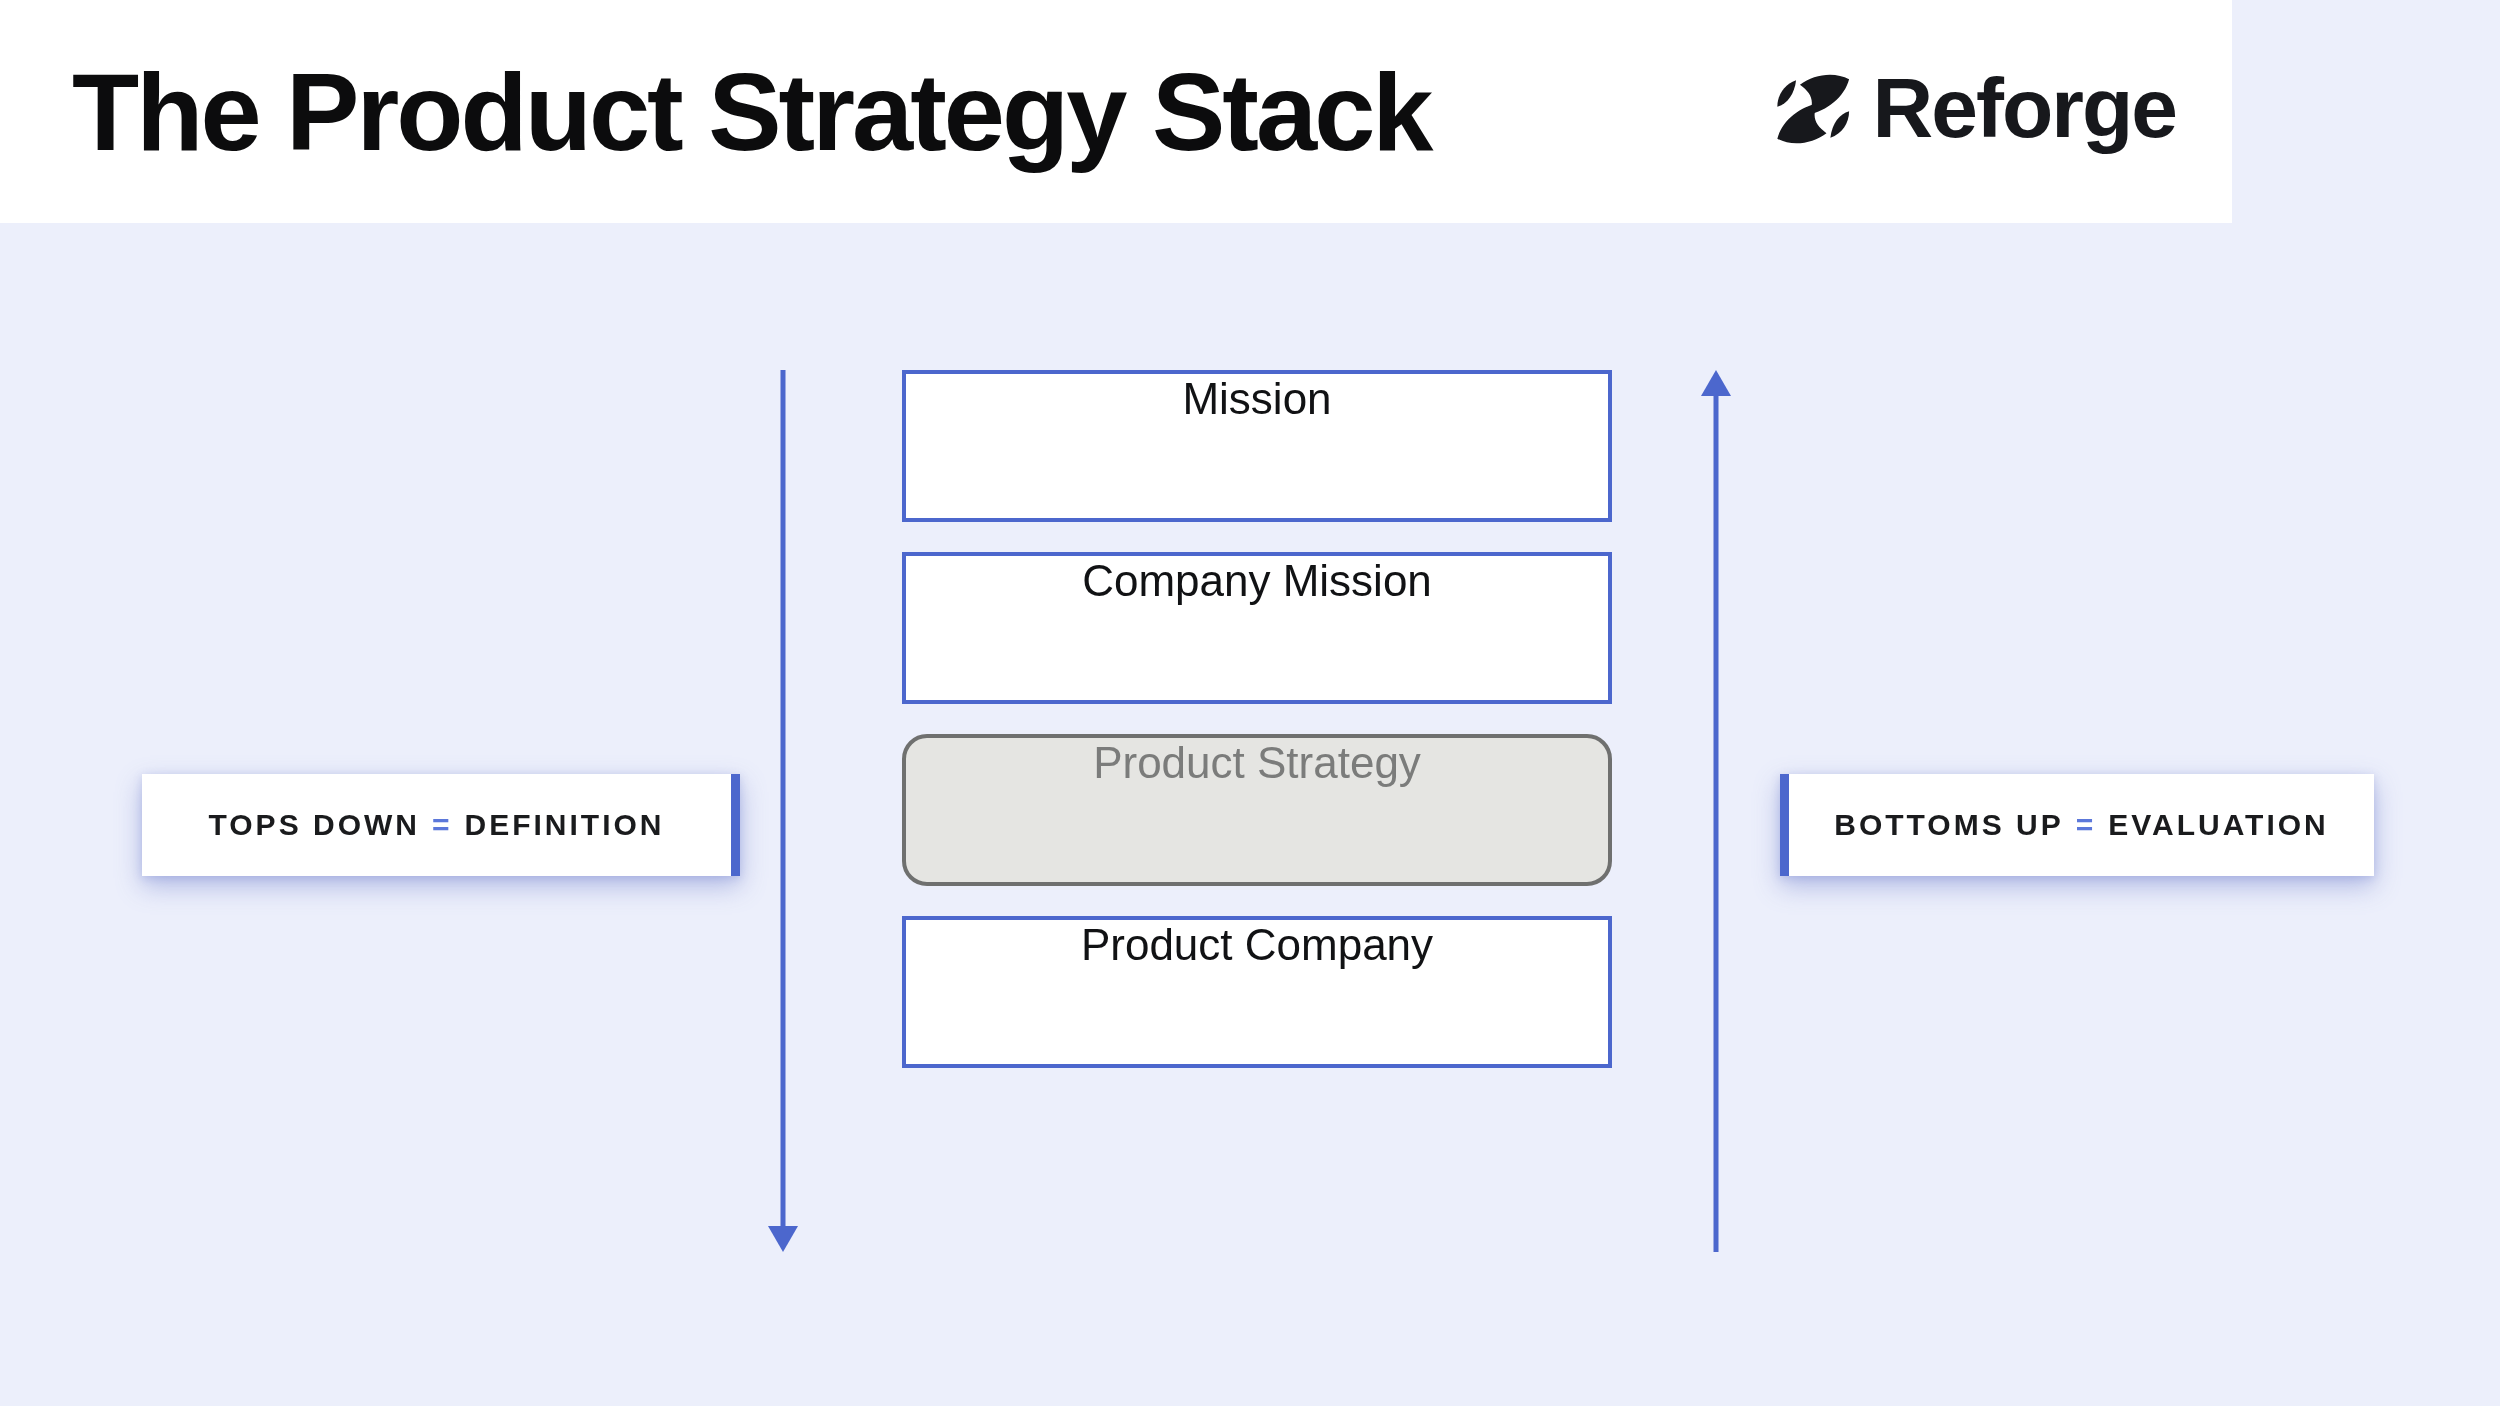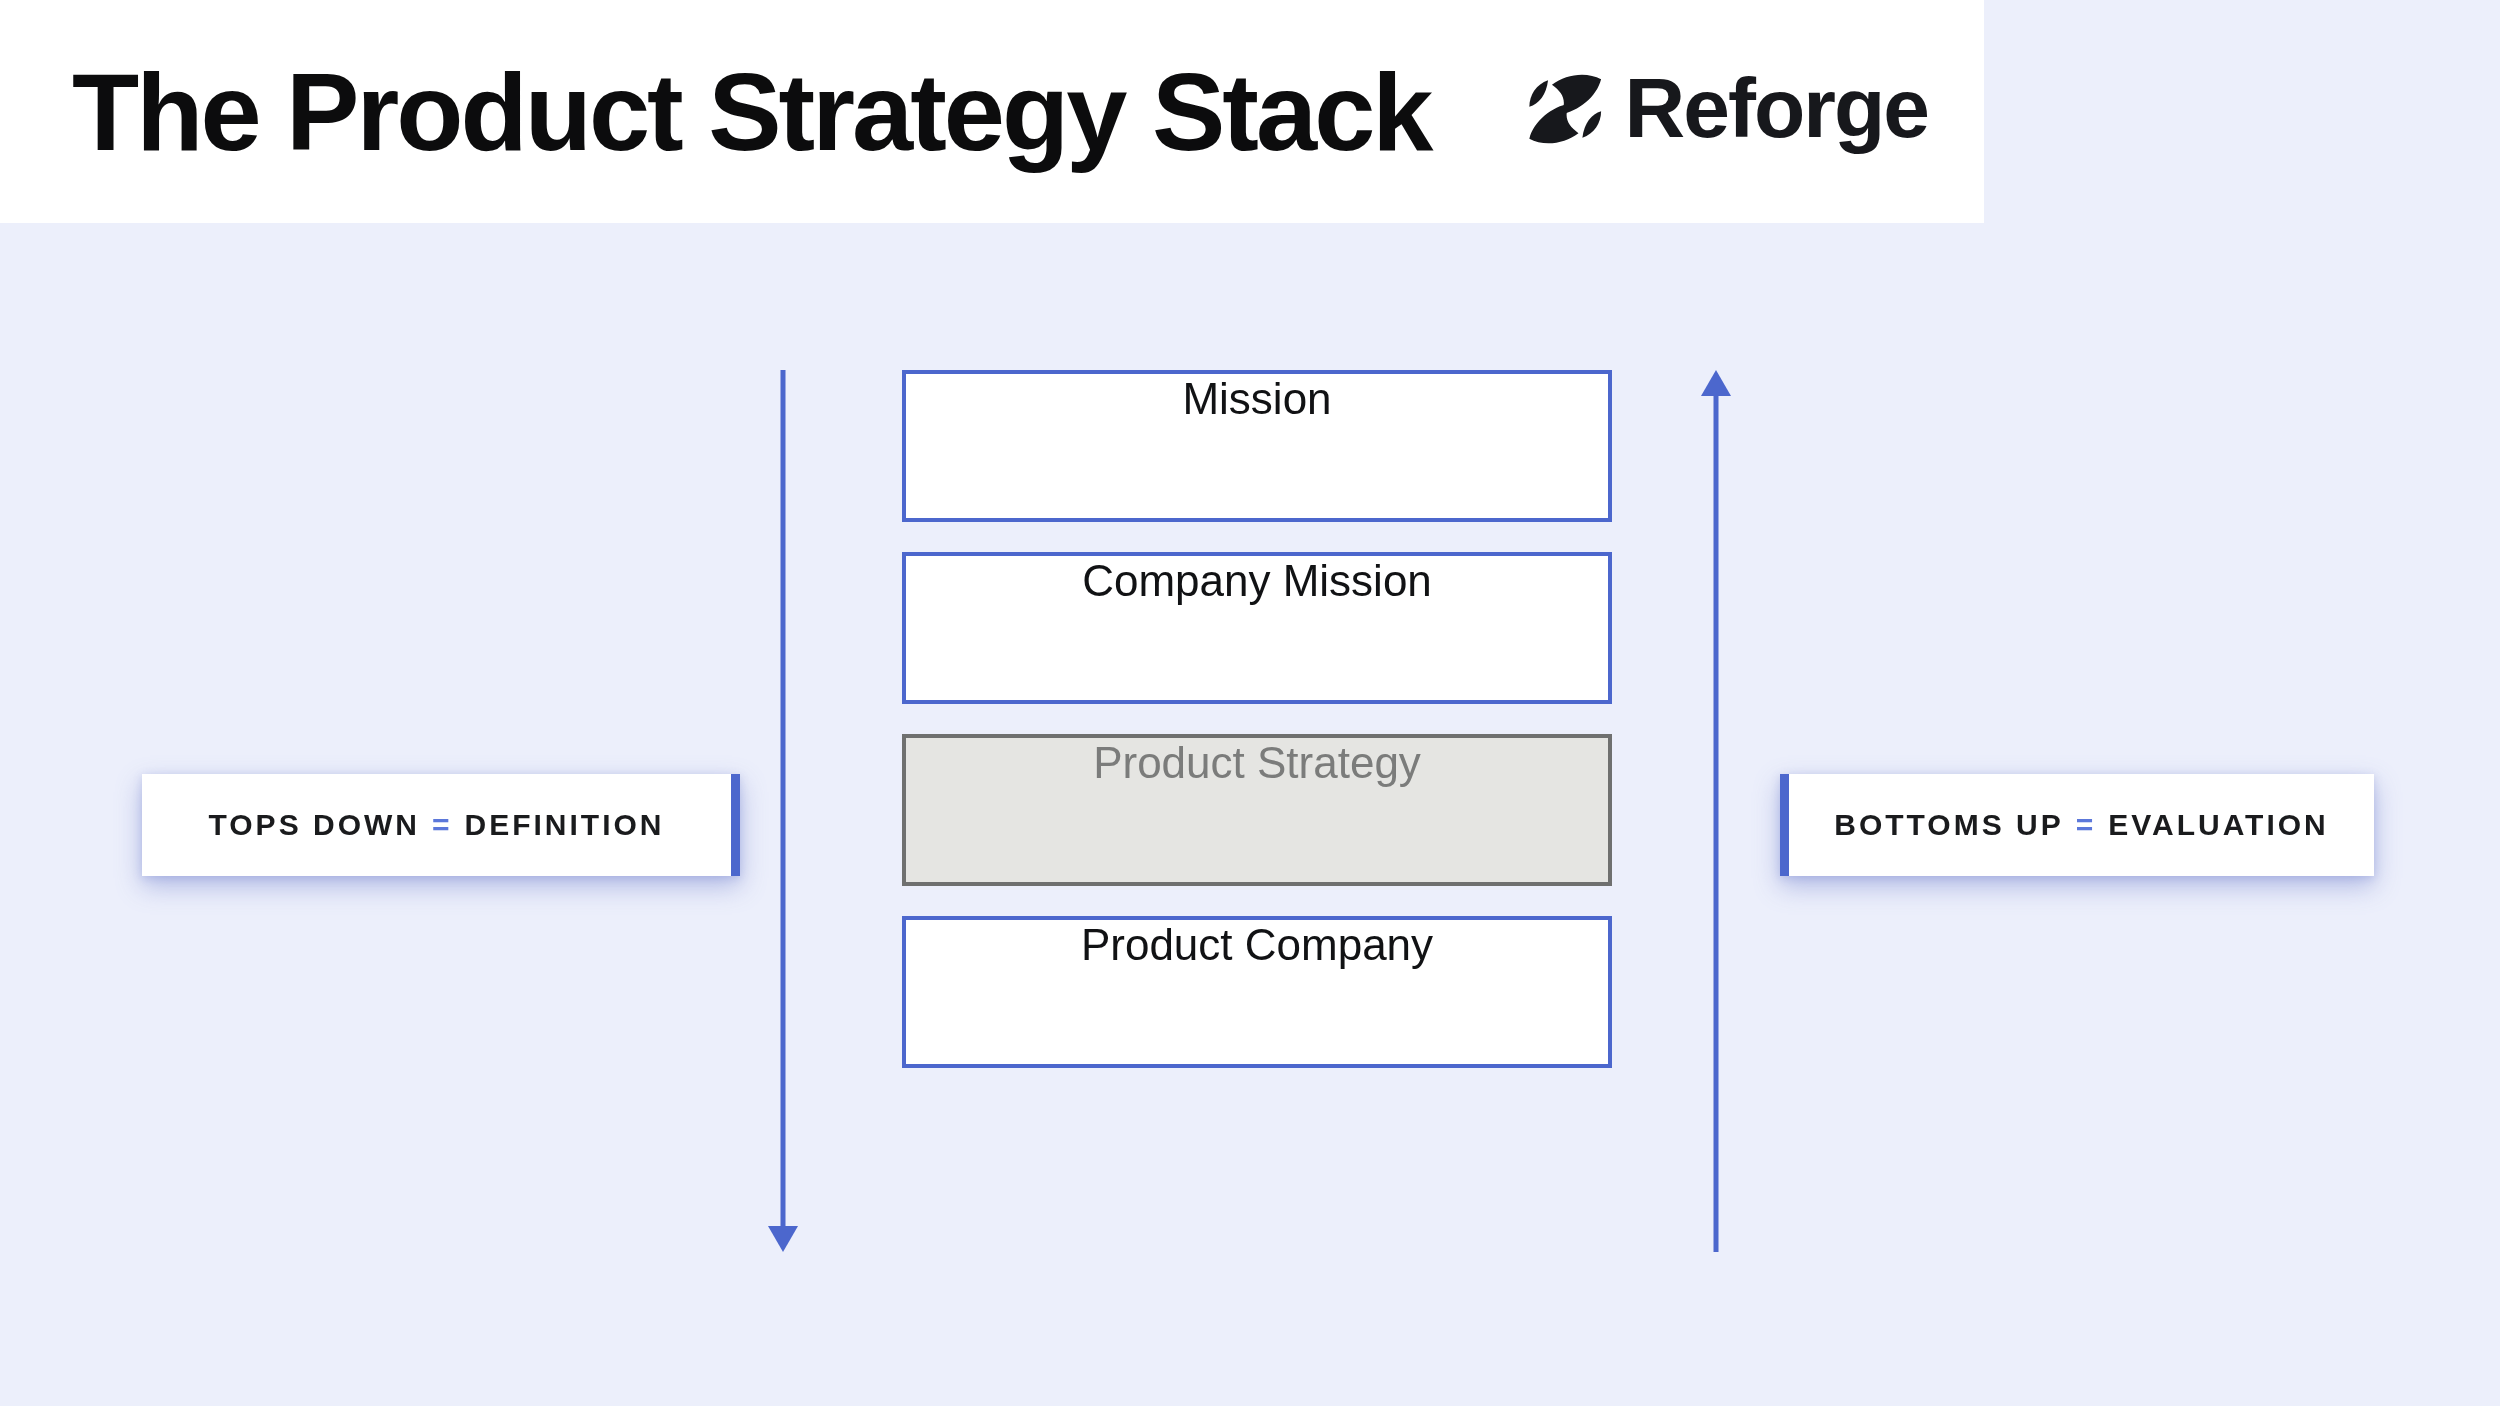--- a/index.html
+++ b/index.html
@@ -7,21 +7,21 @@
     width: 2500px; height: 1406px;
     font-family: "Liberation Sans", sans-serif;
     background: #ECEFFB;
     overflow: hidden;
     position: relative;
   }
 
   
   .header {
     position: absolute; left: 0; top: 0;
-    width: 1984px; height: 223px;
+    width: 2232px; height: 223px;
     background: #FFFFFF;
     display: flex; align-items: center; justify-content: space-between;
     padding: 0 56px 0 72px;
   }
   .page-title {
     font-size: 110px;
     font-weight: 700;
     letter-spacing: -3px;
     color: #0C0C0D;
     white-space: nowrap;
@@ -51,20 +51,21 @@
     background: #FFFFFF;
     border: 4px solid #4C67CD;
     display: flex; justify-content: center;
     font-size: 44px;
     color: #111214;
   }
   .stack-box.muted {
     background: #E5E5E2;
     border-color: #6F706F;
     color: #7B7C7B;
+    border-radius: 25px;
   }
 
   
   .arrow { position: absolute; width: 30px; }
   .arrow .shaft {
     position: absolute; left: 50%; transform: translateX(-50%);
     width: 5px; background: #4C67CD;
   }
   .arrow .head {
     position: absolute; left: 50%; transform: translateX(-50%);

